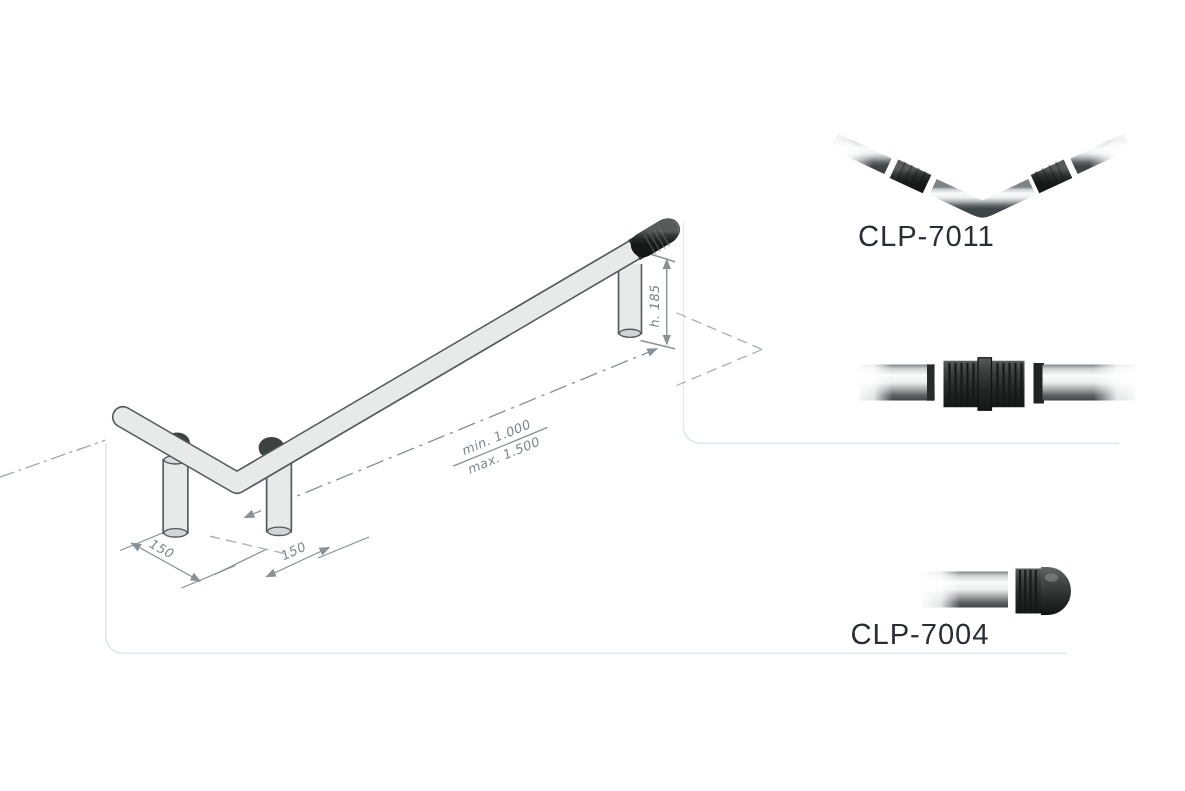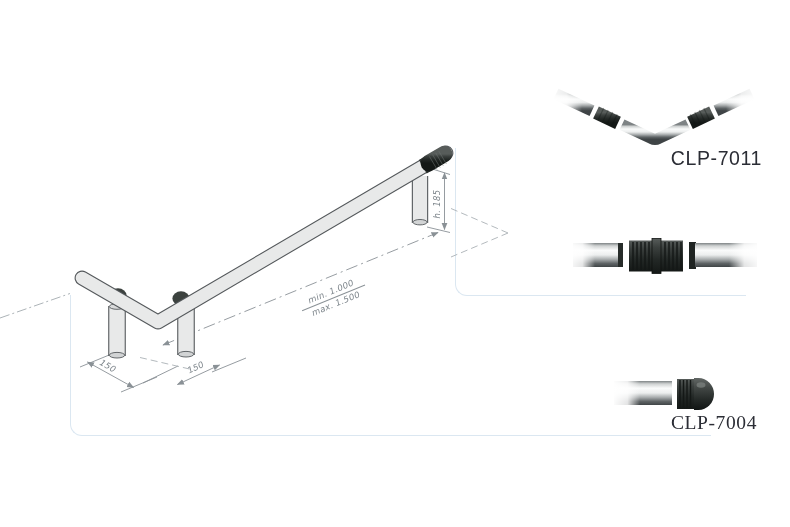--- a/index.html
+++ b/index.html
@@ -3,25 +3,25 @@
 <meta charset="utf-8">
 <style>
   html,body{margin:0;padding:0;background:#fff;}
   .stage{position:relative;width:790px;height:527px;background:#ffffff;overflow:hidden;
          font-family:"Liberation Sans",sans-serif;}
   .callout{position:absolute;border-left:1px solid #dbe7f1;border-bottom:1px solid #dbe7f1;
            border-bottom-left-radius:12px;}
   #callout-a{left:455px;top:148px;width:290px;height:147px;}
   #callout-b{left:70px;top:295px;width:640px;height:140px;}
   .abs{position:absolute;}
-  .plabel{position:absolute;width:190px;text-align:right;
+  .plabel{position:absolute;width:190px;text-align:left;
           font:500 19.5px "Liberation Sans",sans-serif;color:#2b2d35;letter-spacing:.6px;}
   #label-7011{left:572px;top:147px;}
   #label-7003{left:570px;top:276px;}
-  #label-7004{left:567px;top:412px;font-family:Liberation Serif, serif;}
+  #label-7004{left:567px;top:412px;}
   svg text.dim{font:italic 8.5px "DejaVu Sans",sans-serif;fill:#7d858b;letter-spacing:.3px;}
 </style>
 </head>
 <body>
 
 <div class="stage">
 
   <div class="callout" id="callout-a"></div>
   <div class="callout" id="callout-b"></div>
 

